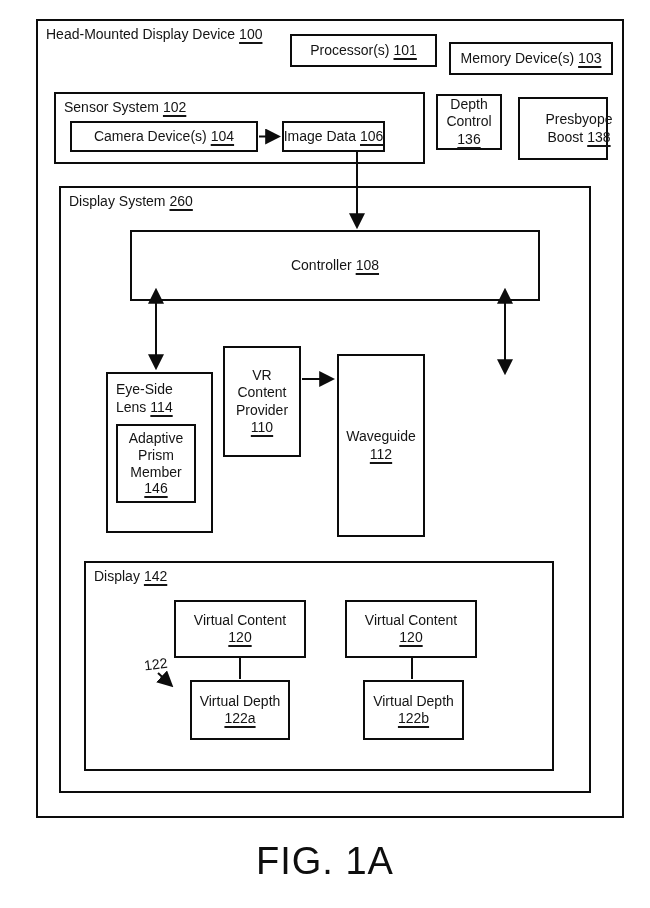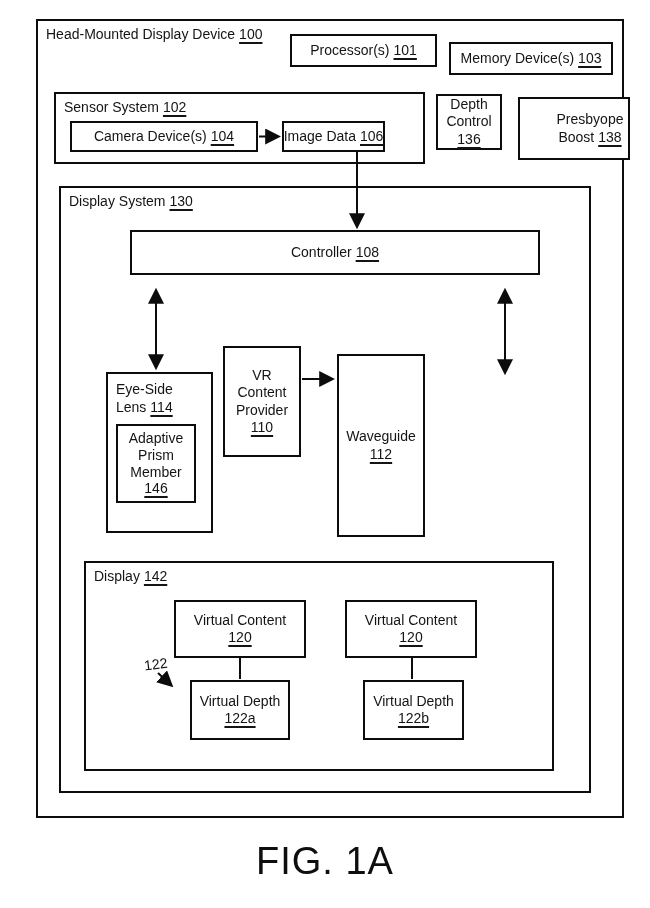--- a/index.html
+++ b/index.html
@@ -76,34 +76,34 @@
       <span>Image Data</span><span class="num ml">106</span>
     </div>
   </div>
 
   <div class="box center" style="left:436px; top:94px; width:66px; height:56px;">
     <div>Depth</div>
     <div>Control</div>
     <div class="num">136</div>
   </div>
 
-  <div class="box center" style="left:518px; top:97px; width:112px; height:63px;padding-left:32px;">
+  <div class="box center" style="left:518px; top:97px; width:90px; height:63px;padding-left:32px;">
     <div>Presbyope</div>
     <div class="nowrap">
       <span>Boost</span><span class="num ml">138</span>
     </div>
   </div>
 
   <div class="box" style="left:59px; top:186px; width:532px; height:607px;">
     <div class="corner-label nowrap">
-      <span>Display System</span><span class="num ml">130</span>
+      <span>Display System</span><span class="num ml">260</span>
     </div>
   </div>
 
-  <div class="box center" style="left:130px; top:230px; width:410px; height:45px;">
+  <div class="box center" style="left:130px; top:230px; width:410px; height:71px;">
     <div class="nowrap">
       <span>Controller</span><span class="num ml">108</span>
     </div>
   </div>
 
   <div class="box" style="left:106px; top:372px; width:107px; height:161px;">
     <div style="position:absolute; top:6px; left:8px; line-height:1.3;">
       <div>Eye-Side</div>
       <div class="nowrap">
         <span>Lens</span><span class="num ml">114</span>

